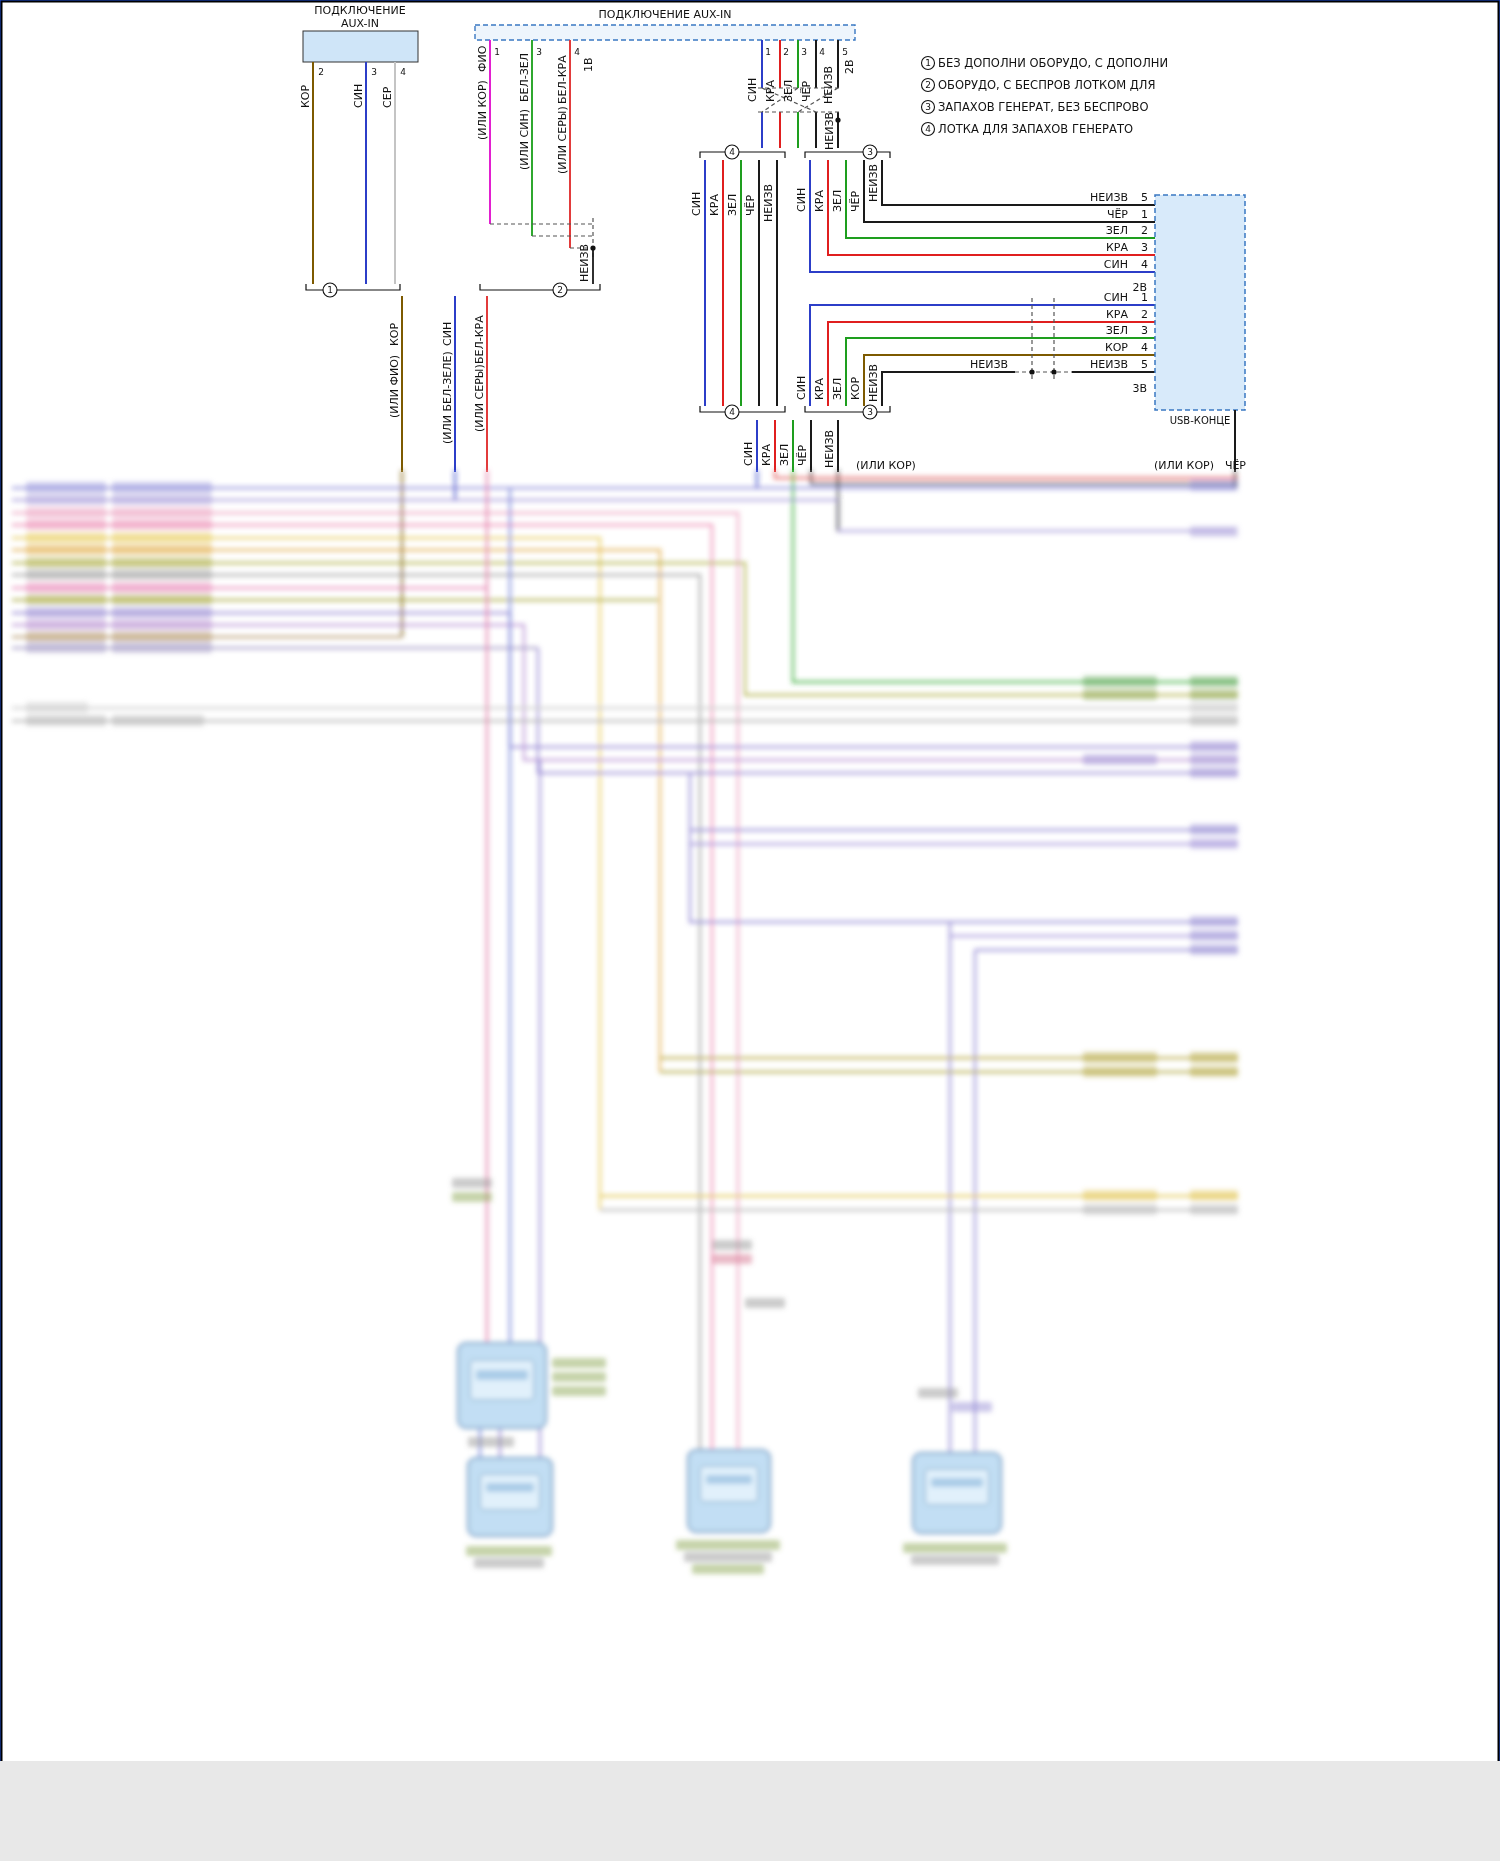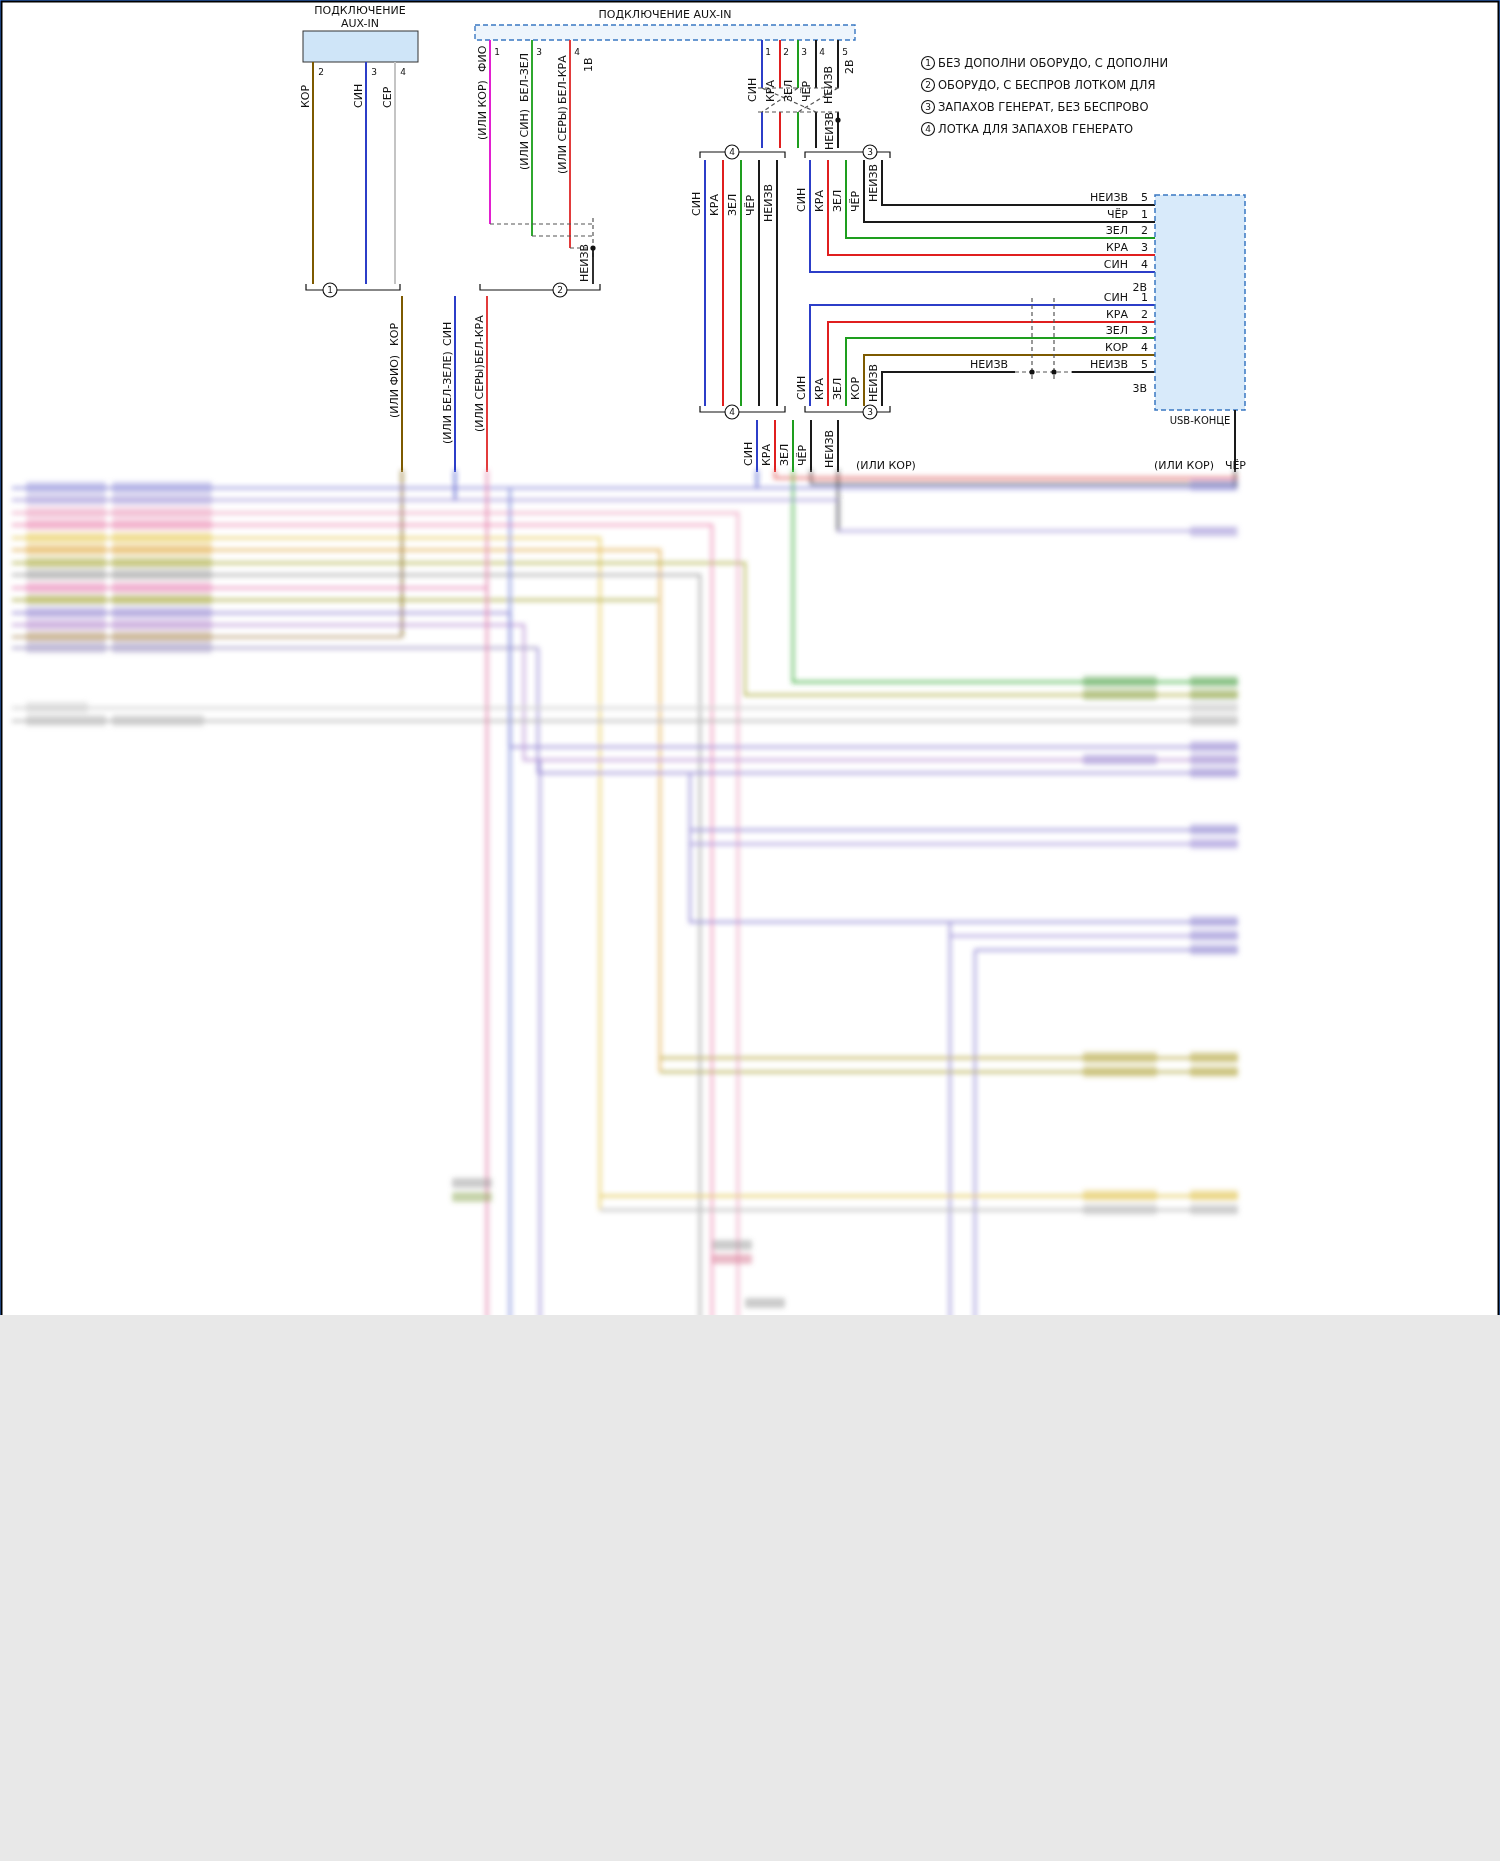--- a/index.html
+++ b/index.html
@@ -1,16 +1,16 @@
 <!DOCTYPE html>
 <html><head>
 <meta charset="utf-8">
 <style>
   html,body{margin:0;padding:0;background:#e8e8e8;}
-  .page{position:relative;width:1500px;height:1315px;background:#3b82f6;margin:0 auto;text-align:right;}
+  .page{position:relative;width:1500px;height:1761px;background:#1d4ed8;margin:0 auto;text-align:right;}
   svg{display:block;}
   text{font-family:"DejaVu Sans",sans-serif;fill:#111;}
   .lbl{font-size:11px;}
   .pin{font-size:9px;}
   .note{font-size:11.5px;}
   .sm{font-size:10px;}
   .ncirc{fill:#fff;stroke:#111;stroke-width:1.1;}
   .brk{fill:none;stroke:#111;stroke-width:1.2;}
   .dsh{fill:none;stroke:#555;stroke-width:1.2;stroke-dasharray:4 3;}
   .w{fill:none;}

